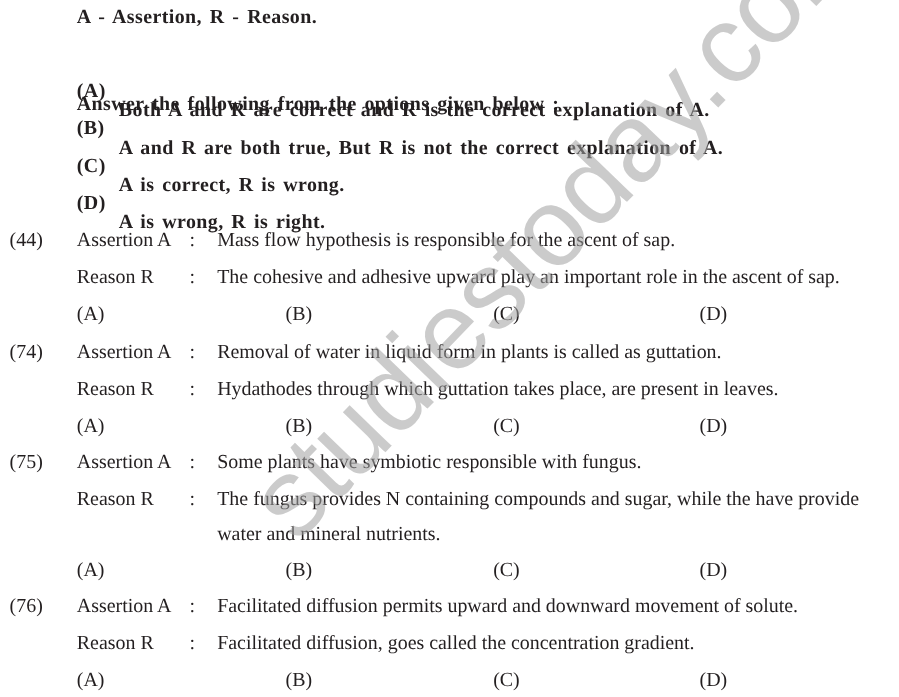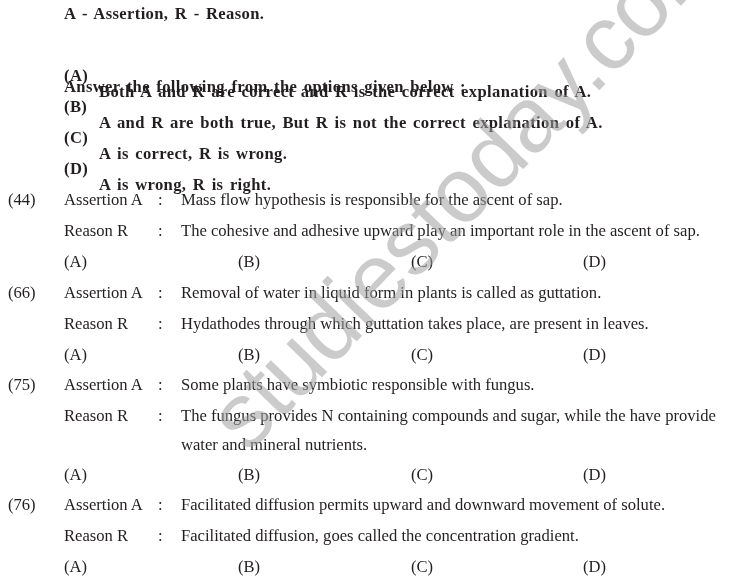--- a/index.html
+++ b/index.html
@@ -70,21 +70,21 @@
   <span class="abs txt">The cohesive and adhesive upward play an important role in the ascent of sap.</span>
 </div>
 <div class="line" style="top:250px;">
   <span class="abs optA">(A)</span>
   <span class="abs optB">(B)</span>
   <span class="abs optC">(C)</span>
   <span class="abs optD">(D)</span>
 </div>
 
 <div class="line" style="top:281px;">
-  <span class="abs qnum">(66)</span>
+  <span class="abs qnum">(74)</span>
   <span class="abs lbl">Assertion A</span>
   <span class="abs colon">:</span>
   <span class="abs txt">Removal of water in liquid form in plants is called as guttation.</span>
 </div>
 <div class="line" style="top:312px;">
   <span class="abs lbl">Reason  R</span>
   <span class="abs colon">:</span>
   <span class="abs txt">Hydathodes through which guttation takes place, are present in leaves.</span>
 </div>
 <div class="line" style="top:343px;">

